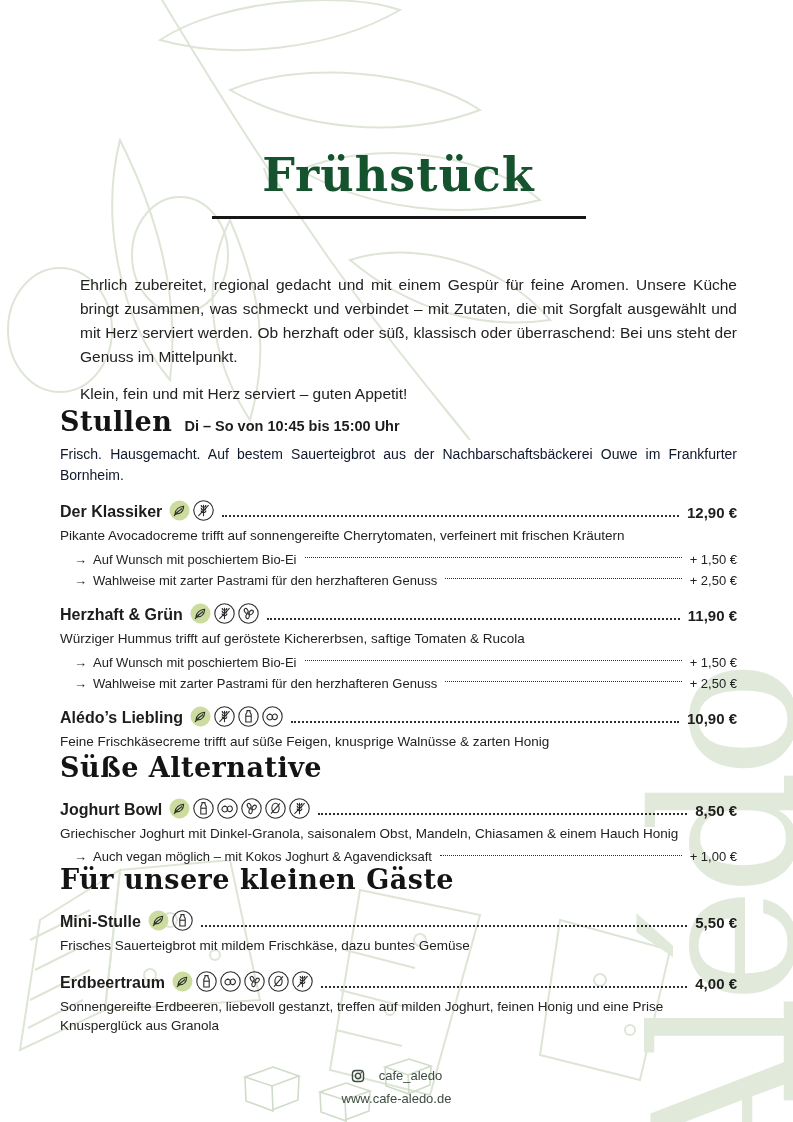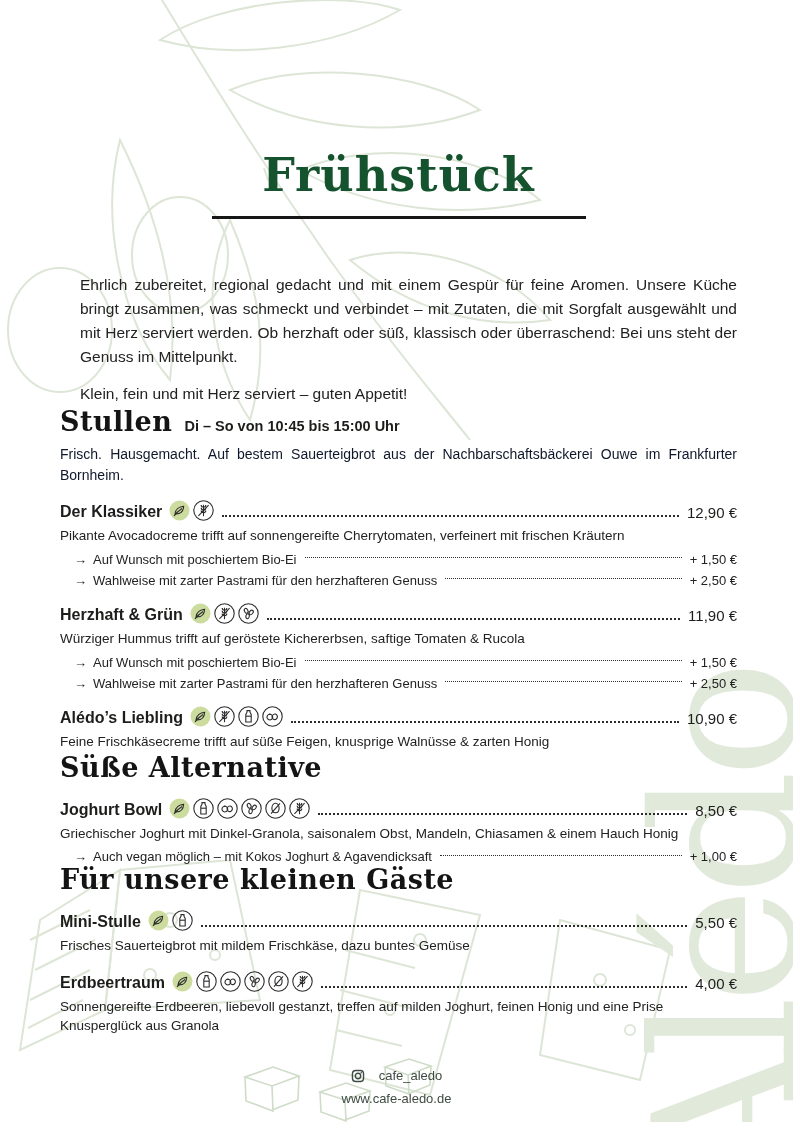--- a/index.html
+++ b/index.html
@@ -40,21 +40,21 @@
   }
   .section-subtitle { margin-left:12px; font-size:14.5px; font-weight:bold; color:#1d1d1b; }
   .section-desc { margin-top:7px; font-size:14px; line-height:1.45; text-align:justify; color:#0f172a; }
 
   .item { margin-top:15px; }
   .item-head { display:flex; align-items:flex-end; }
   .item-name { font-size:16px; font-weight:bold; white-space:nowrap; }
   .icons { display:flex; align-items:center; gap:3px; margin-left:7px; }
   .icon { width:21px; height:21px; display:block; }
   .dots { flex:1 1 auto; min-width:24px; border-bottom:2px dotted #2c2c2c; margin:0 8px 4px 8px; }
-  .price { font-size:15px; font-weight:normal; white-space:nowrap; }
+  .price { font-size:15px; font-weight:bold; white-space:nowrap; }
   .item-desc { margin-top:6px; font-size:13.5px; line-height:1.4; color:#222; max-width:660px; }
 
   .option { display:flex; align-items:center; margin:6px 0 0 14px; font-size:13px; color:#222; }
   .arrow { margin-right:6px; }
   .option .dots { border-bottom:1.6px dotted #2c2c2c; margin-bottom:3px; }
   .option-price { font-size:13px; white-space:nowrap; }
 
   .sec-gap-lg { }
 
   .footer {

